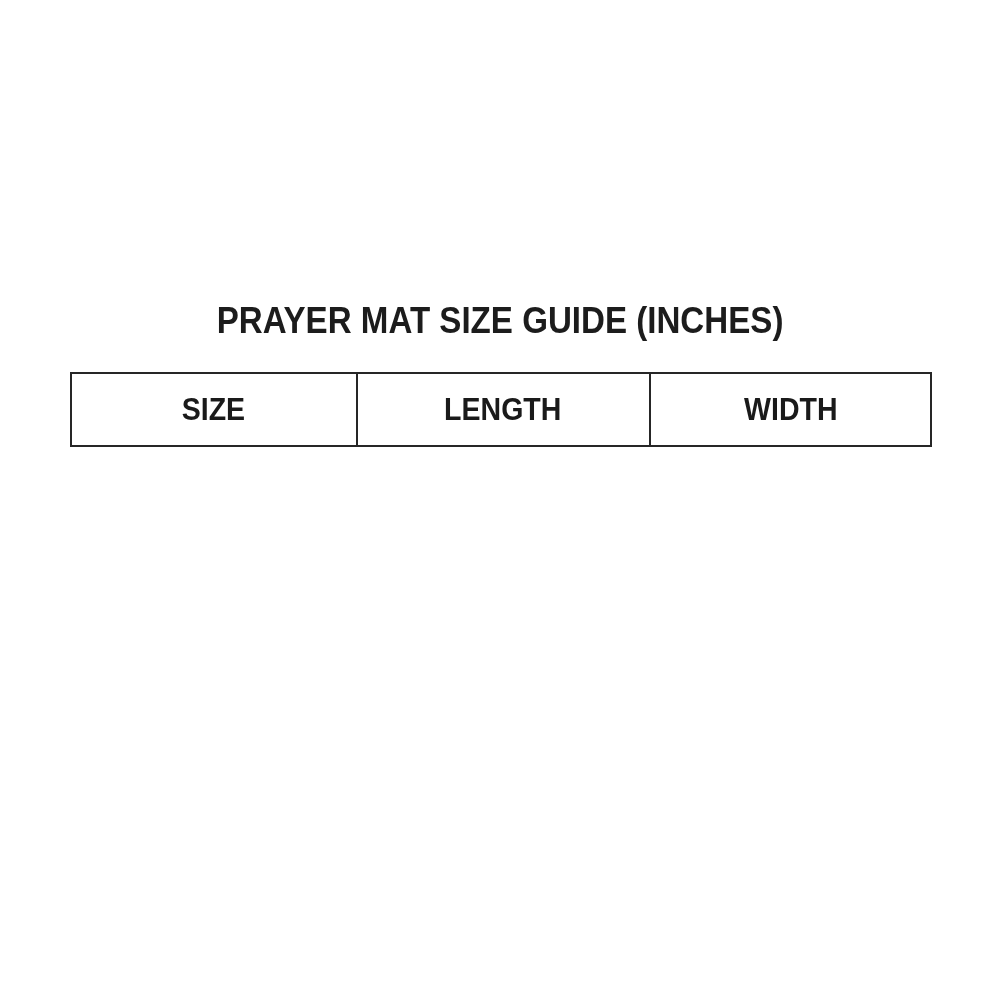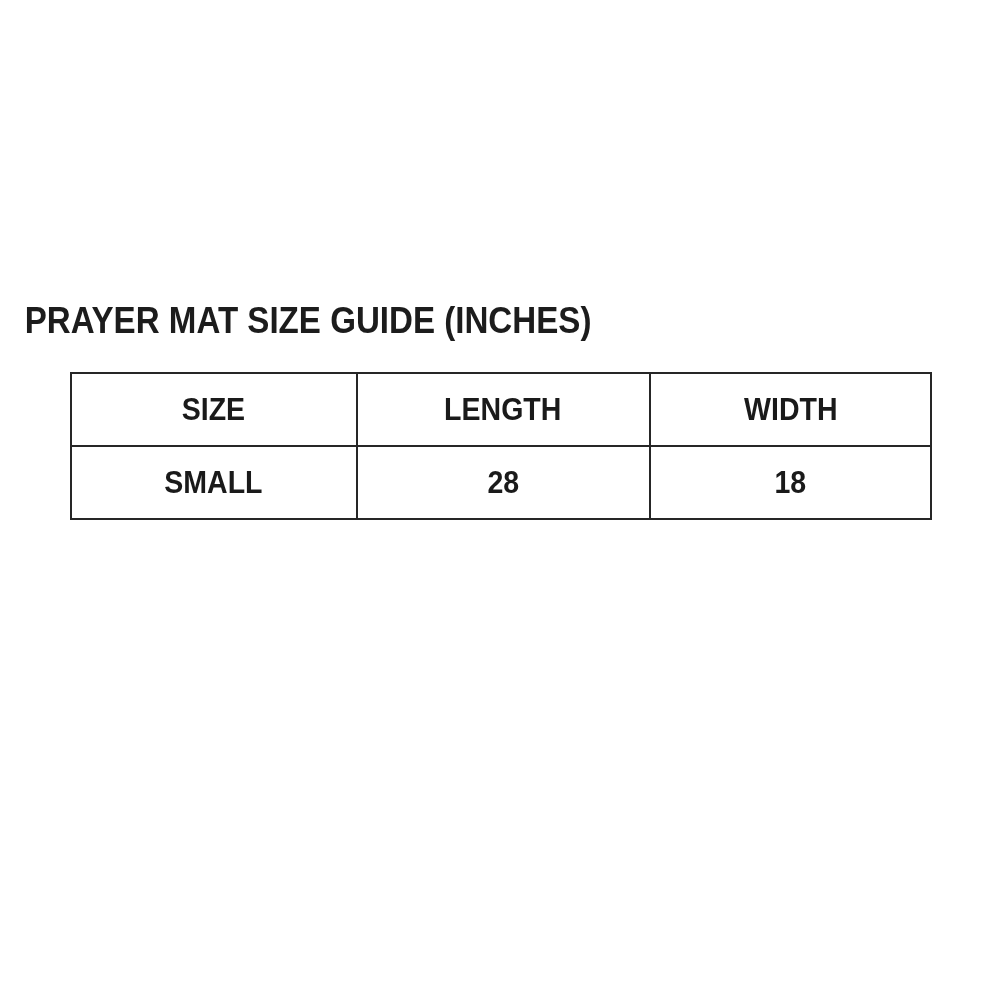--- a/index.html
+++ b/index.html
@@ -14,20 +14,21 @@
     position: relative;
     width: 1000px;
     height: 1000px;
     background: #ffffff;
   }
   .title {
     position: absolute;
     top: 297px;
     left: 0;
     width: 1000px;
+    text-align: center;
     font-size: 36px;
     font-weight: bold;
     color: #1c1c1c;
     letter-spacing: 0px;
     line-height: 48px;
     white-space: nowrap;
   }
   table.size-table {
     position: absolute;
     left: 70px;
@@ -80,27 +81,16 @@
         </th>
         <th>
           <span class="cond">LENGTH</span>
         </th>
         <th>
           <span class="cond">WIDTH</span>
         </th>
       </tr>
     </thead>
     <tbody>
-      <tr>
-        <td>
-          <span class="cond">SMALL</span>
-        </td>
-        <td>
-          <span class="cond">28</span>
-        </td>
-        <td>
-          <span class="cond">18</span>
-        </td>
-      </tr>
     </tbody>
   </table>
 
 </div>
 
 </body></html>

